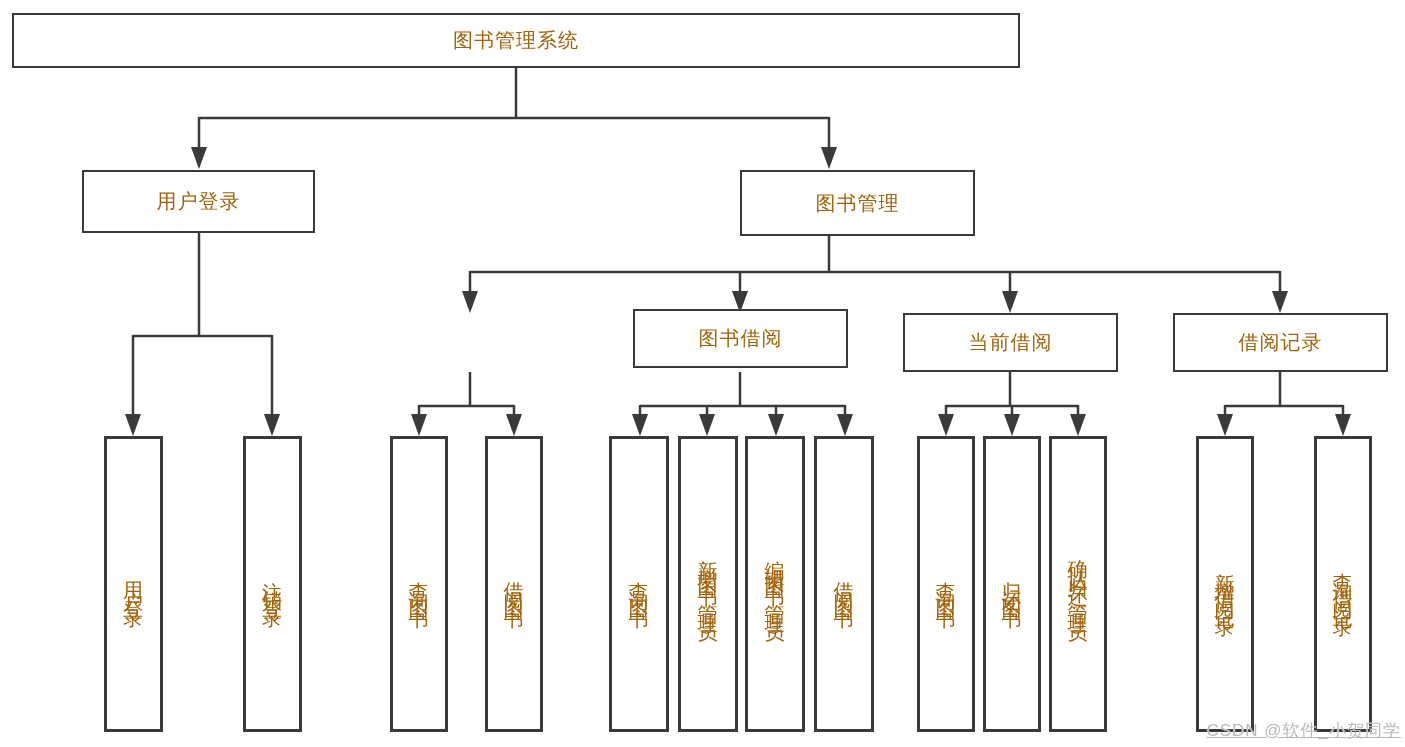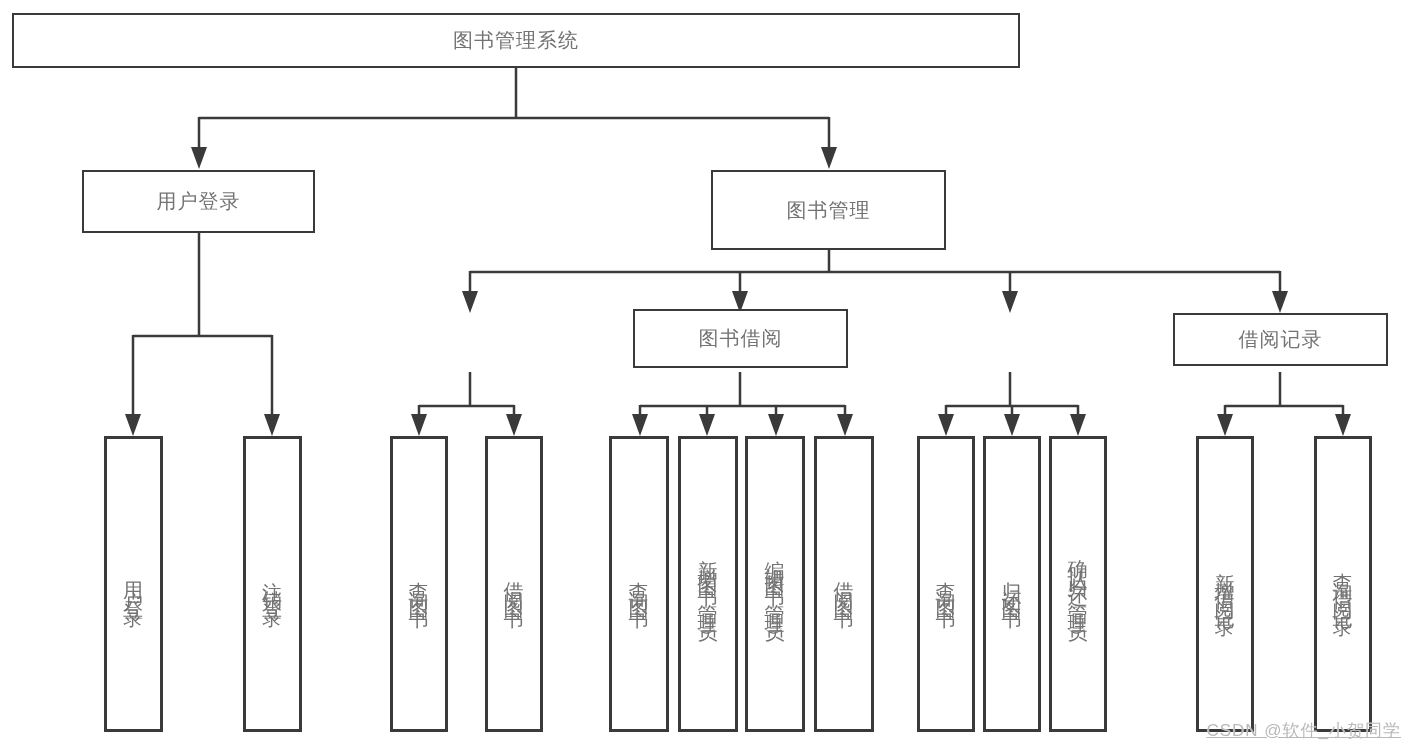--- a/index.html
+++ b/index.html
@@ -12,21 +12,21 @@
   }
   .wires{position:absolute;left:0;top:0;width:1405px;height:747px;pointer-events:none;}
   .wires path{stroke:#3a3a3a;stroke-width:2.5;fill:none;}
   .wires polygon{fill:#3a3a3a;stroke:none;}
   .node{
     position:absolute;
     background:#ffffff;
     border:2.5px solid #3a3a3a;
     box-sizing:border-box;
     display:flex;align-items:center;justify-content:center;
-    color:#737373;
+    color:#a16207;
   }
   .node.root{border-width:2px;}
   .node.leaf{border-width:3px;}
   .hlbl{font-size:20px;letter-spacing:1px;white-space:nowrap;}
   .vlbl{
     writing-mode:vertical-rl;
     text-orientation:mixed;
     font-size:20px;
     letter-spacing:9px;
     line-height:1;
@@ -85,28 +85,31 @@
     <polygon points="1335,414 1351,414 1343,436"></polygon>
   </svg>
 
   <div class="node root" style="left:12px;top:13px;width:1008px;height:55px">
     <span class="hlbl">图书管理系统</span>
   </div>
 
   <div class="node" style="left:82px;top:170px;width:233px;height:63px">
     <span class="hlbl">用户登录</span>
   </div>
-  <div class="node" style="left:711px;top:170px;width:235px;height:80px">
+  <div class="node" style="left:740px;top:170px;width:235px;height:66px">
     <span class="hlbl">图书管理</span>
   </div>
 
   <div class="node" style="left:633px;top:309px;width:215px;height:59px">
     <span class="hlbl">图书借阅</span>
   </div>
-  <div class="node" style="left:1173px;top:313px;width:215px;height:53px">
+  <div class="node" style="left:903px;top:313px;width:215px;height:59px">
+    <span class="hlbl">当前借阅</span>
+  </div>
+  <div class="node" style="left:1173px;top:313px;width:215px;height:59px">
     <span class="hlbl">借阅记录</span>
   </div>
 
   <div class="node leaf" style="left:104px;top:436px;width:59px;height:296px">
     <span class="vlbl">用户登录</span>
   </div>
   <div class="node leaf" style="left:243px;top:436px;width:59px;height:296px">
     <span class="vlbl">注销登录</span>
   </div>
 

